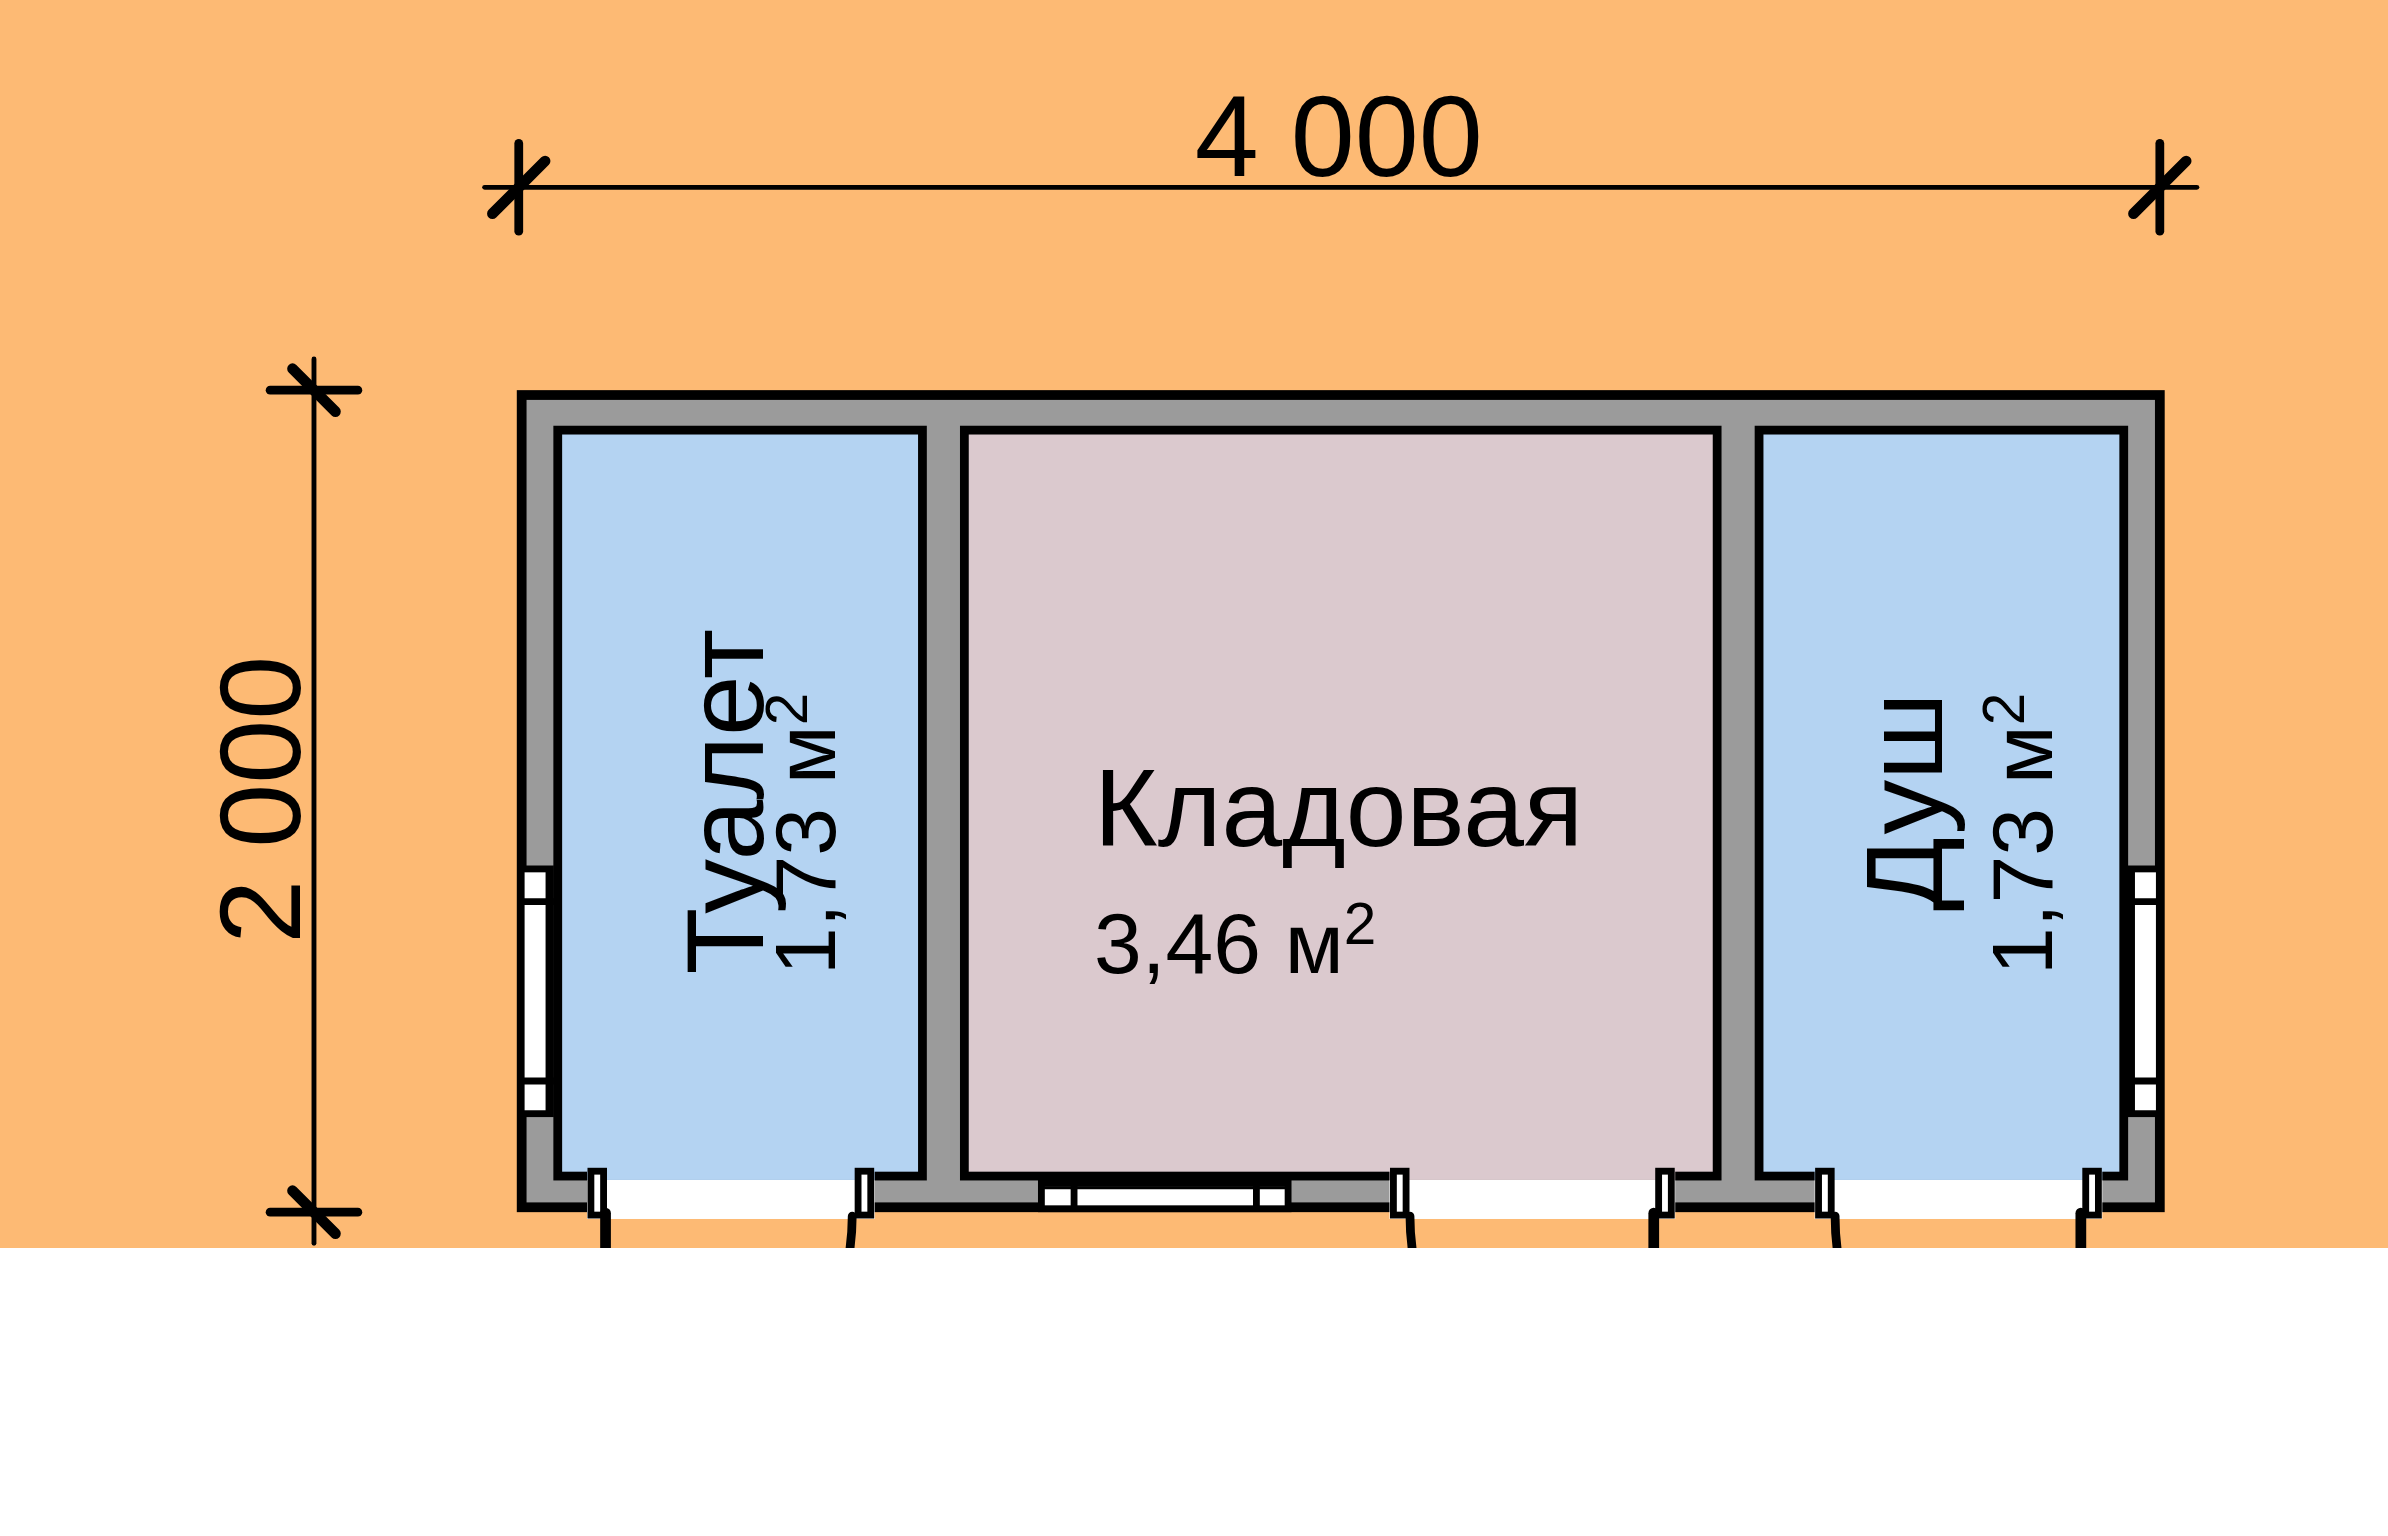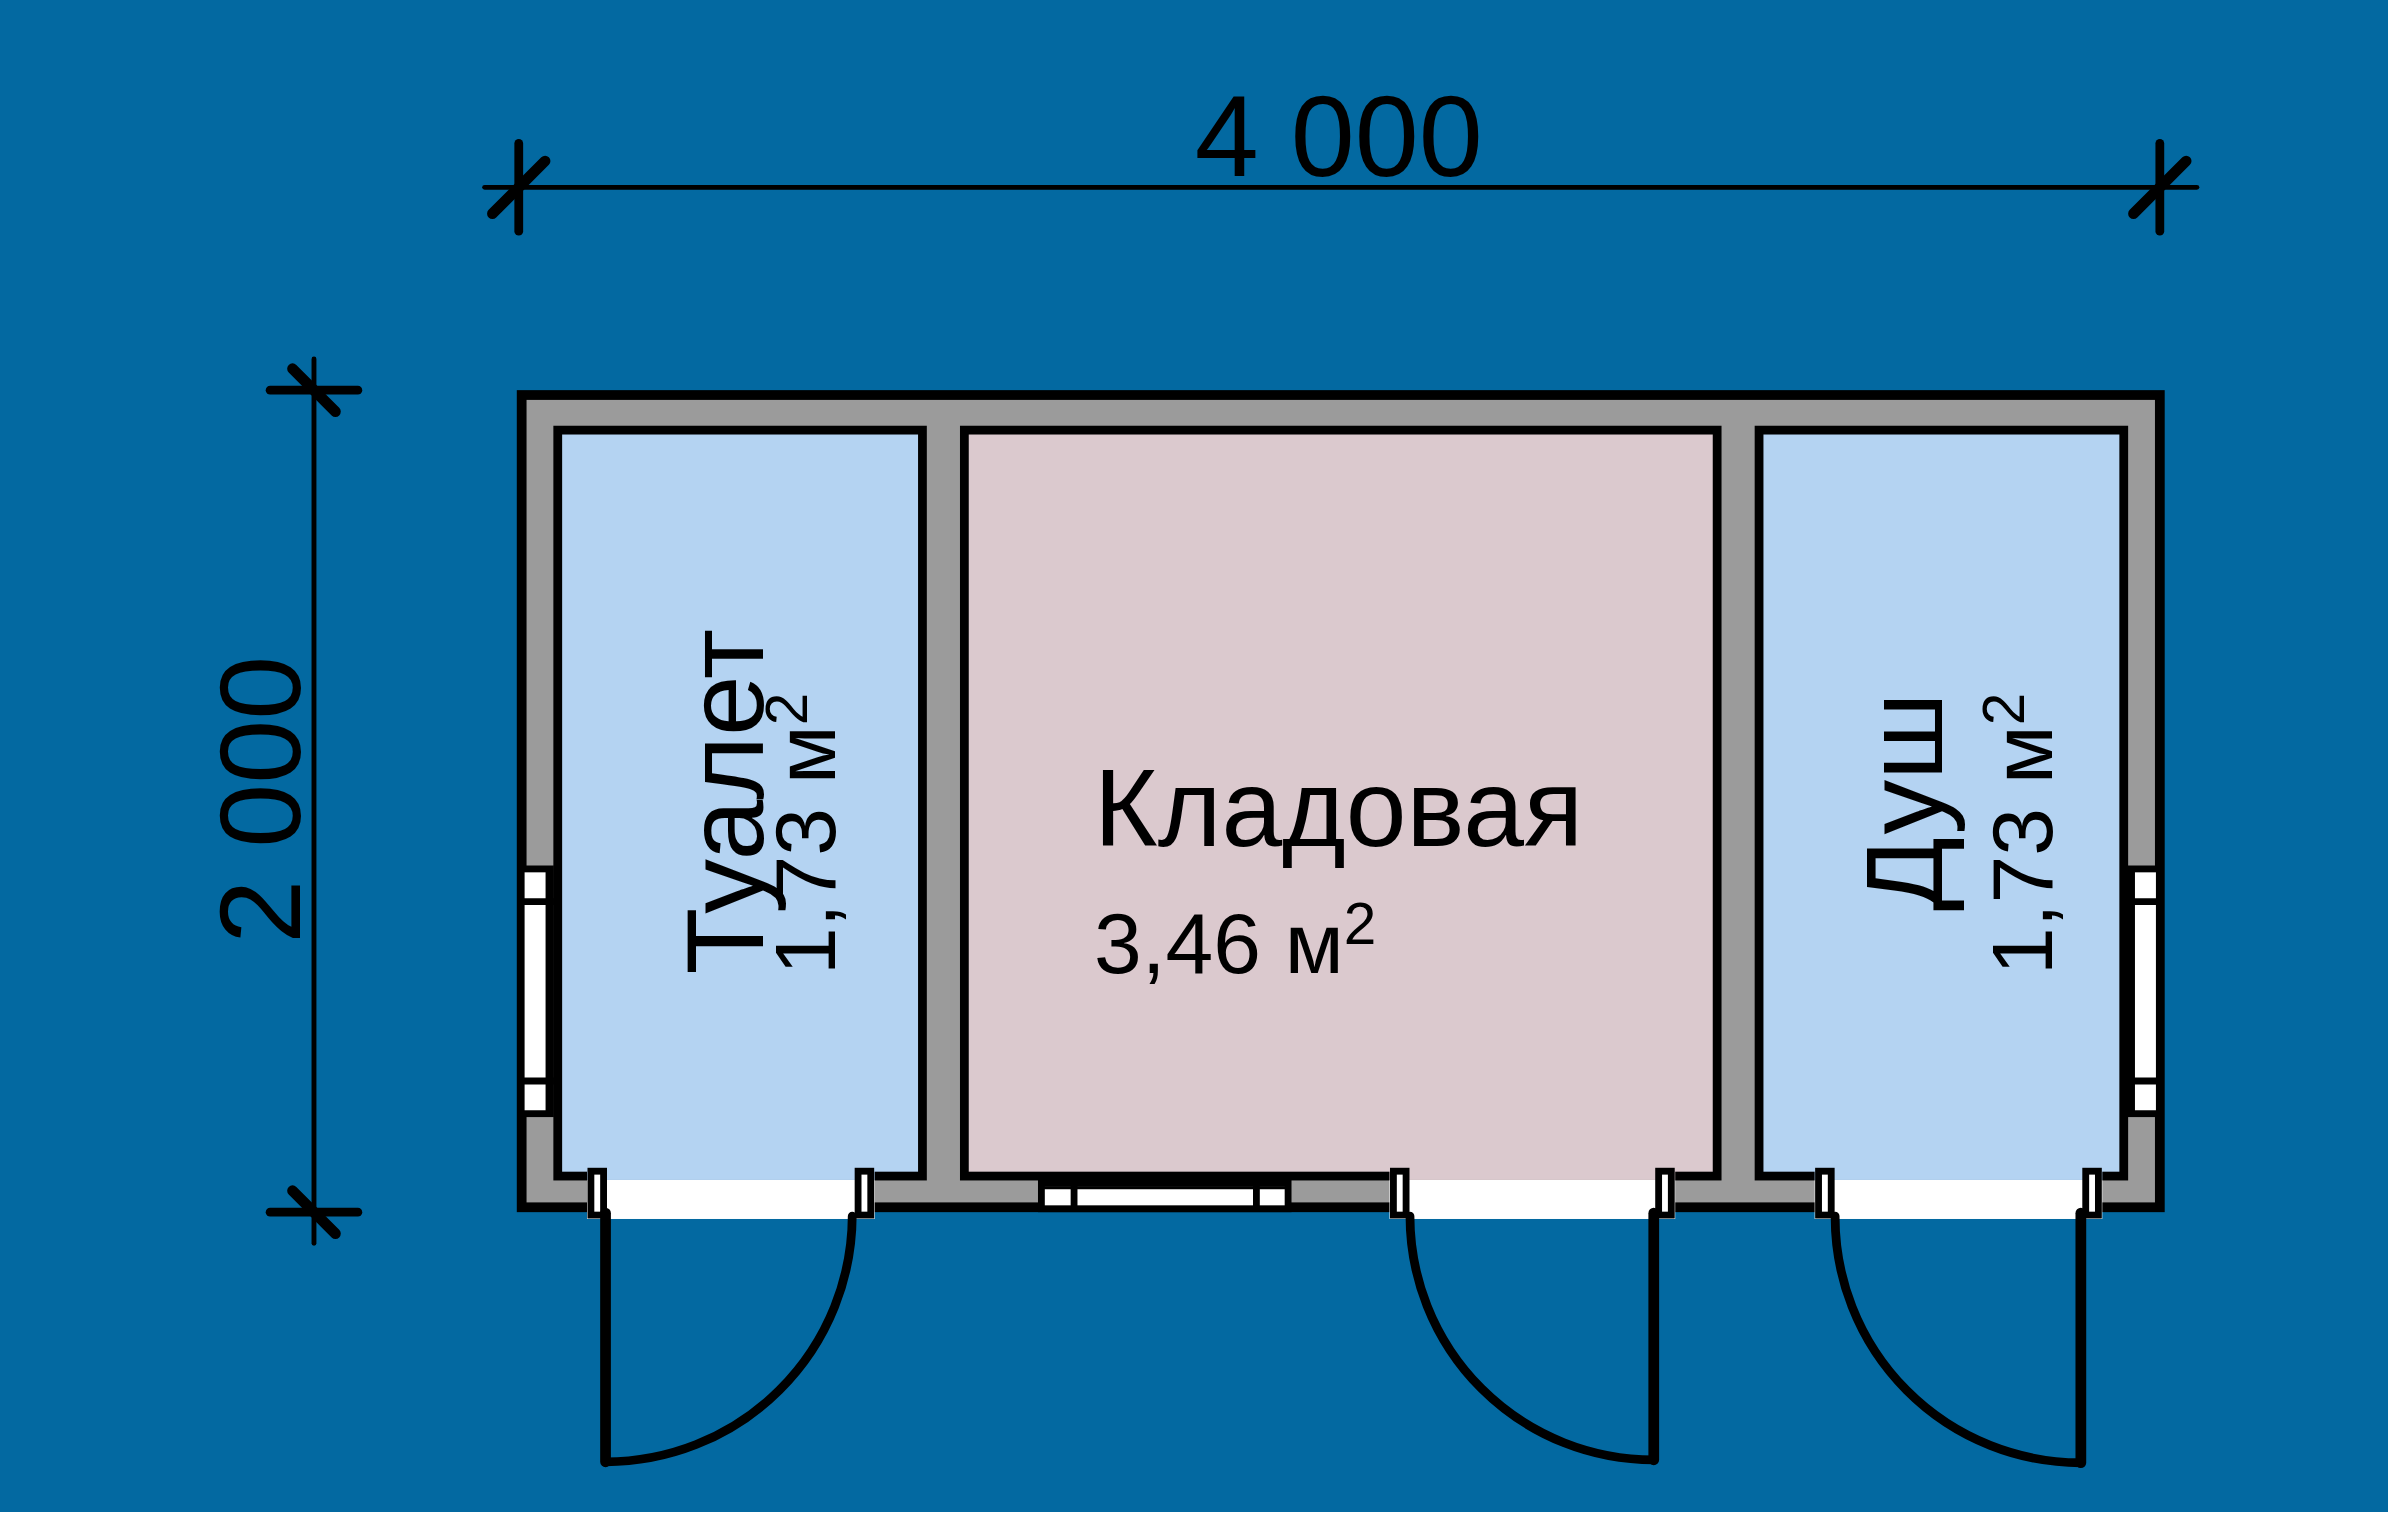--- a/index.html
+++ b/index.html
@@ -1,16 +1,16 @@
 <!DOCTYPE html>
 <html><head>
 <meta charset="utf-8">
 <style>
   html,body{margin:0;padding:0;background:#ffffff;}
-  .canvas{width:2388px;height:1512px;background:#0369a1;position:relative;overflow:hidden;}
+  .canvas{width:2388px;height:1248px;background:#fdba74;position:relative;overflow:hidden;}
   svg{display:block;}
   text{font-family:"Liberation Sans","DejaVu Sans",sans-serif;fill:#000;}
   .dim-text{font-size:118px;}
   .room-name{font-size:112px;}
   .room-area{font-size:88px;}
 </style>
 </head>
 <body>
 
 <div class="canvas">

